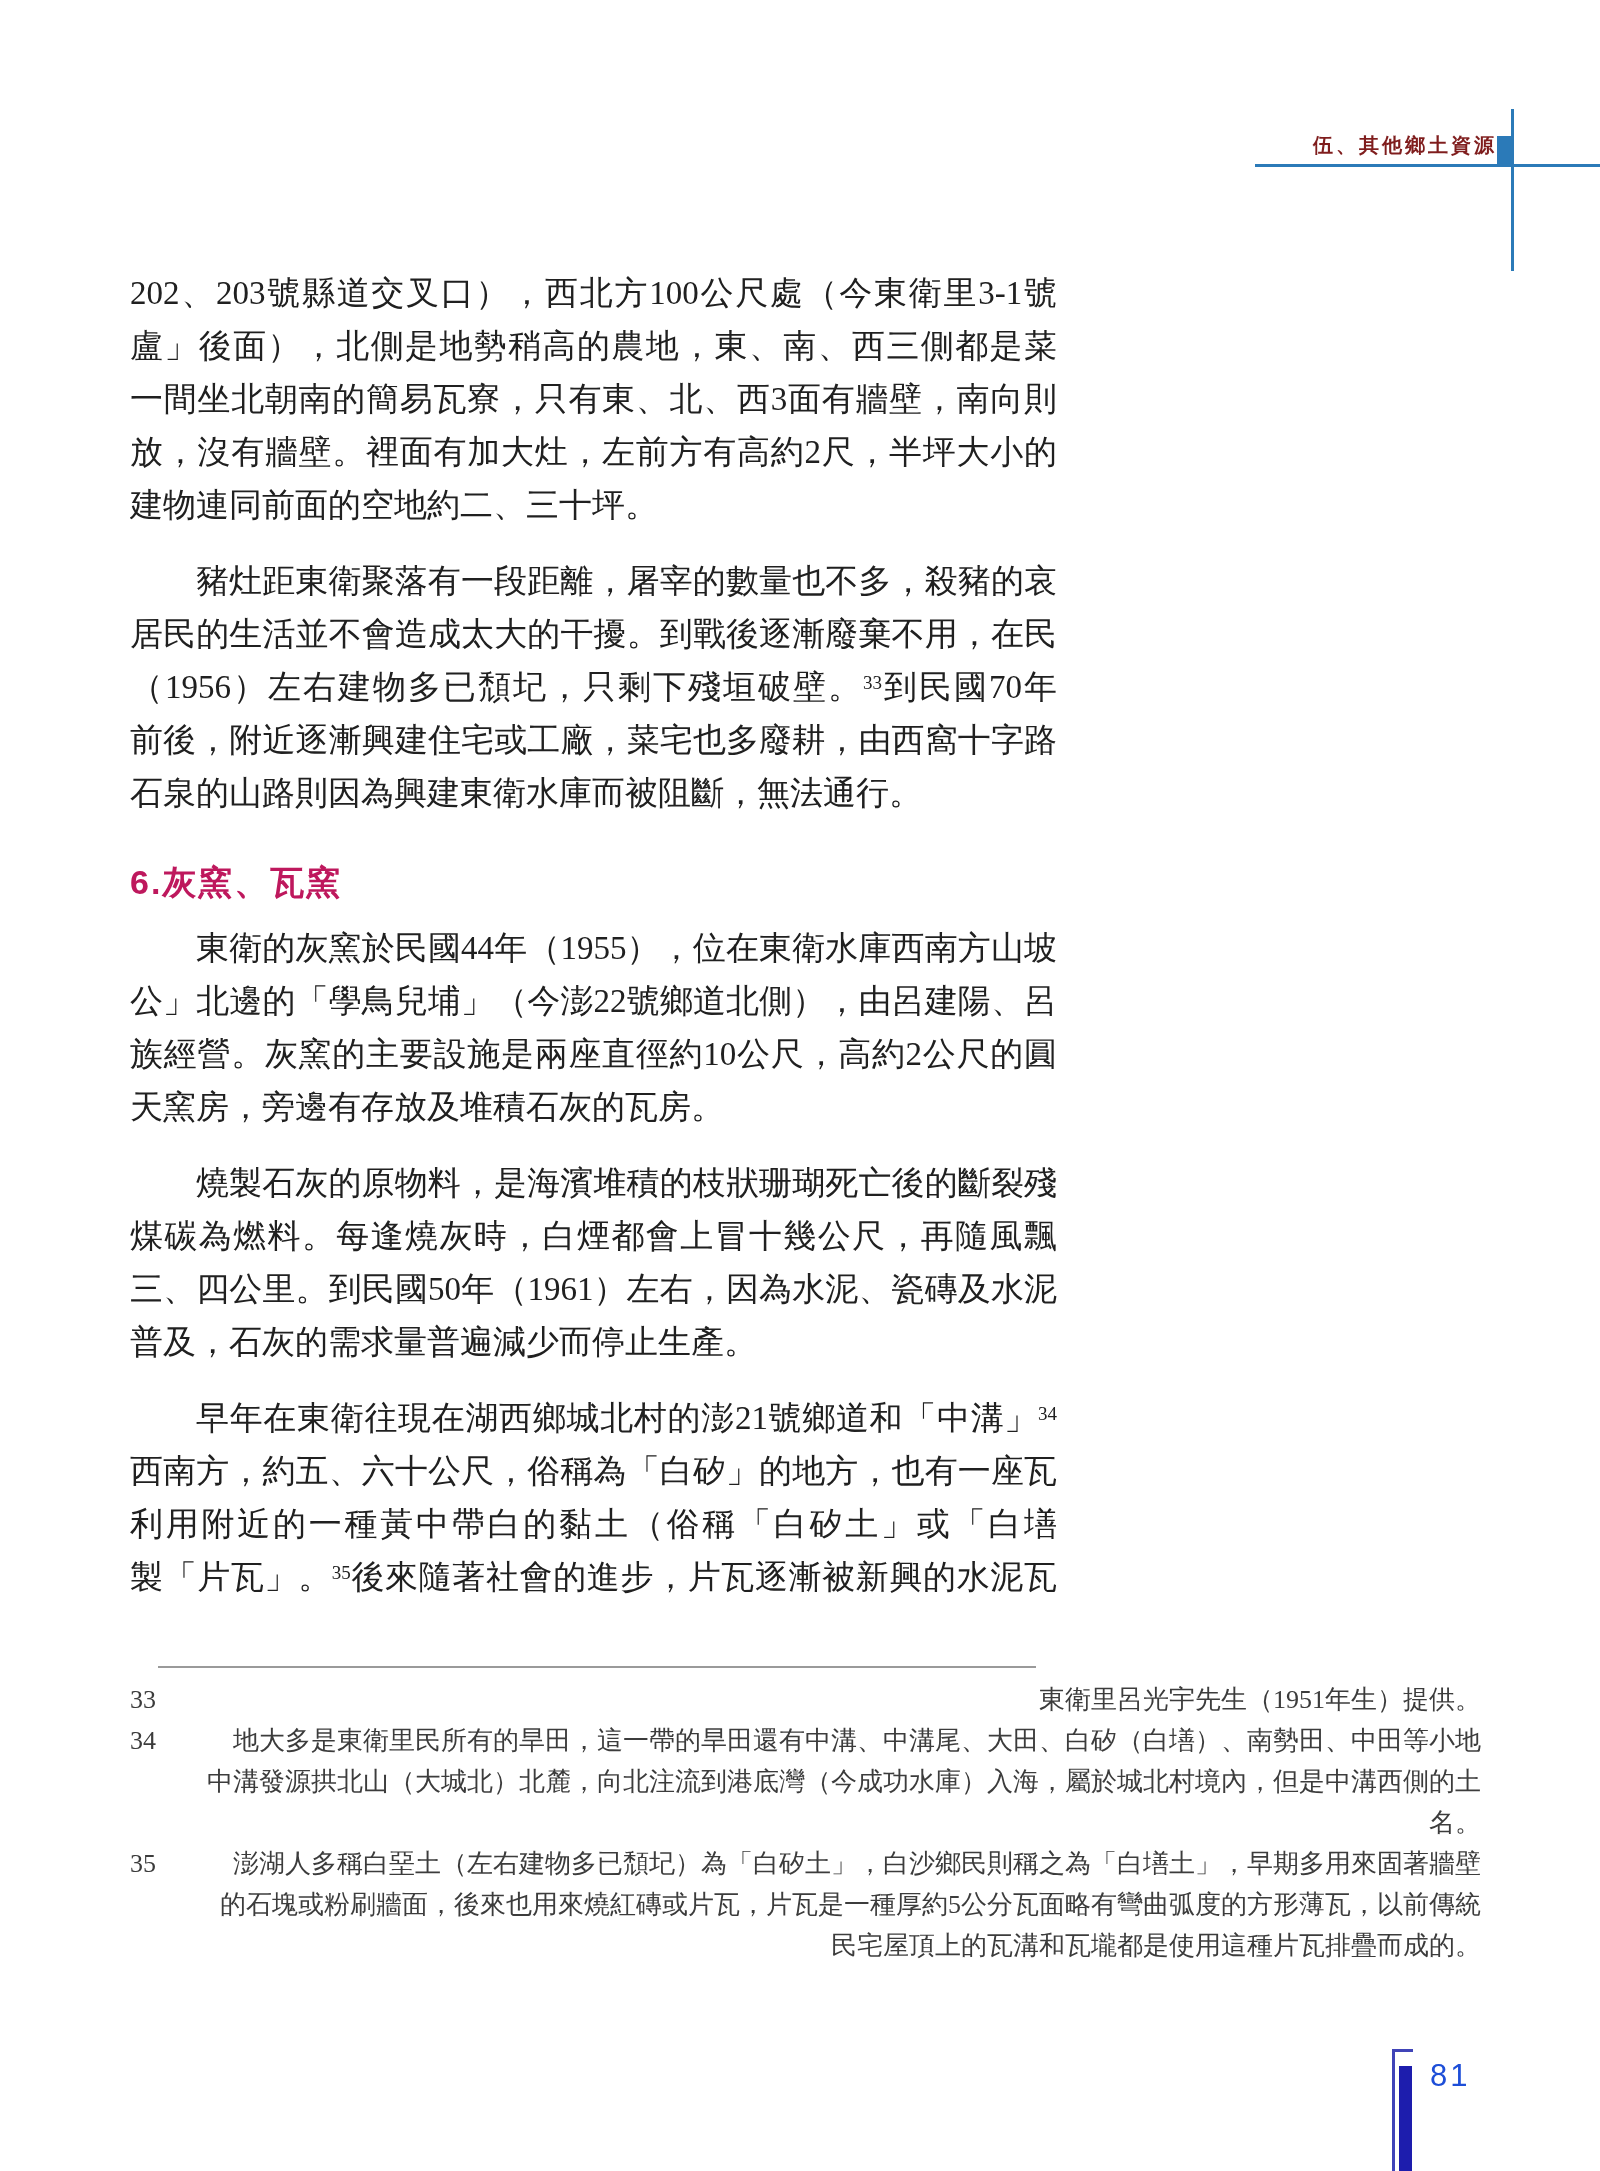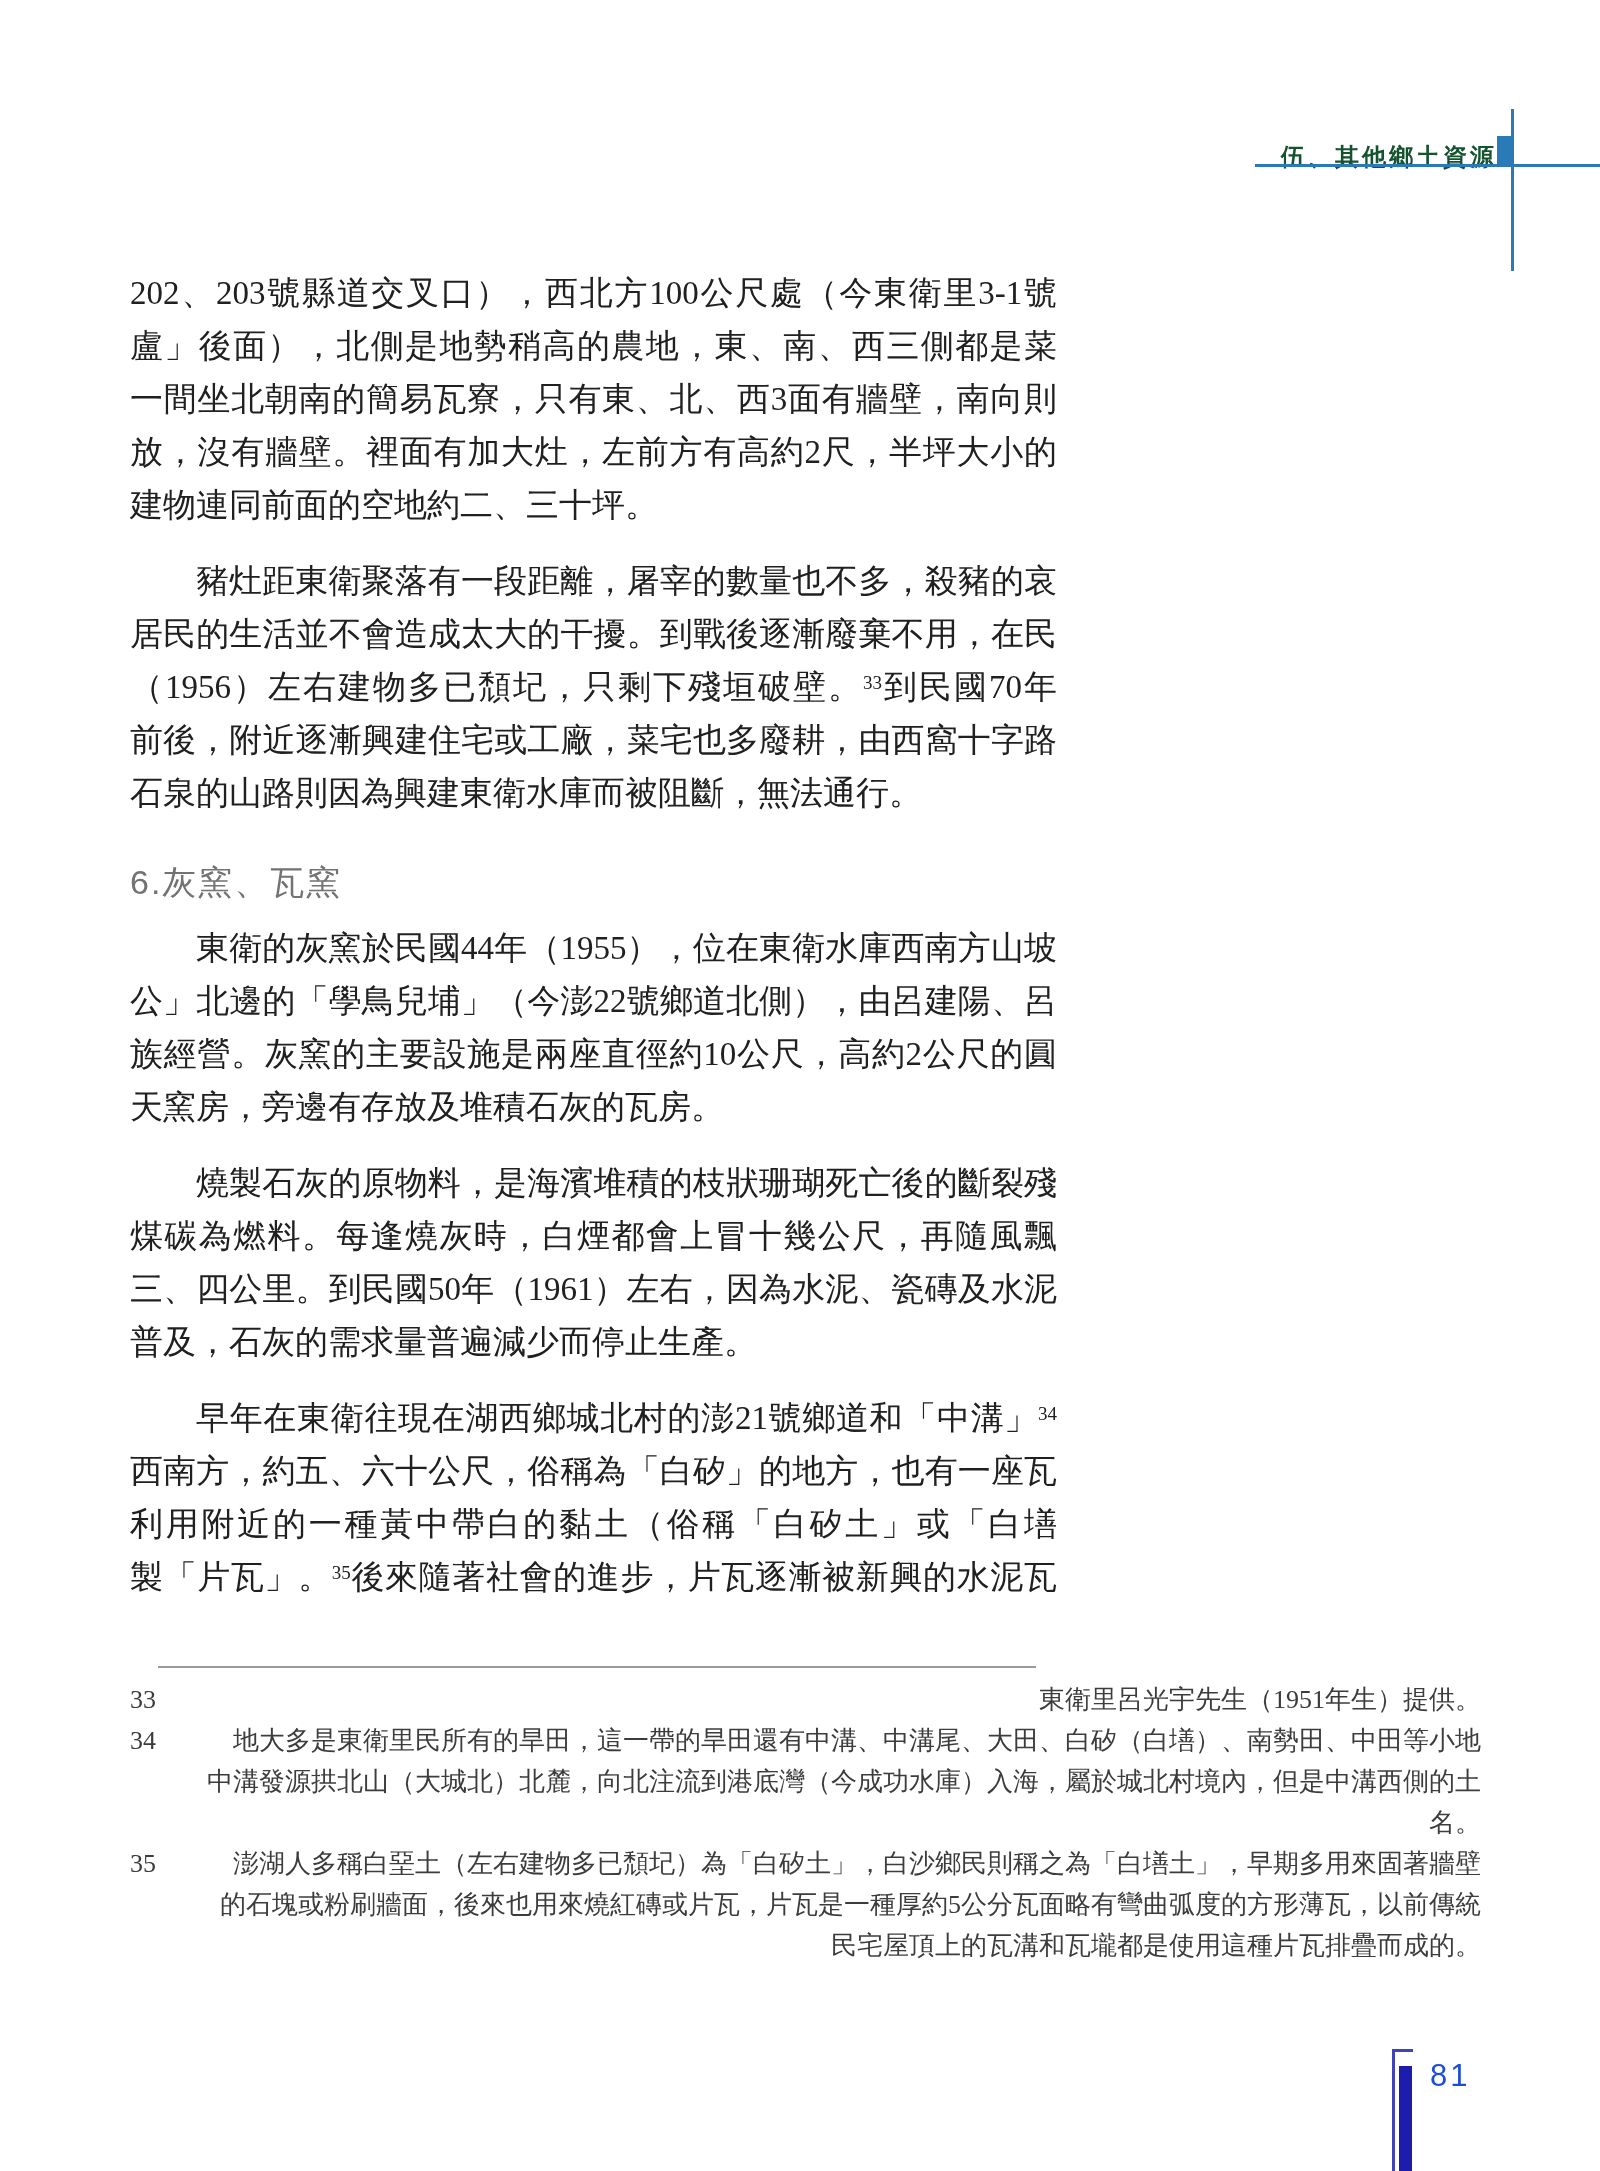--- a/index.html
+++ b/index.html
@@ -6,22 +6,22 @@
   .page{
     position:relative;
     width:1600px;height:2171px;
     background:#ffffff;
     overflow:hidden;
     font-family:"Liberation Serif","DejaVu Serif",serif;
   }
 
   
   .hdr-title{
-    position:absolute;top:140px;right:103px;
-    font-size:24px;font-weight:700;color:#14532d;
+    position:absolute;top:128px;right:103px;
+    font-size:20px;font-weight:700;color:#7f1d1d;
     letter-spacing:3px;line-height:34px;
     font-family:"Liberation Serif","DejaVu Serif",serif;
   }
   .hdr-square{position:absolute;left:1497px;top:136px;width:15px;height:30px;background:#2b7ab8;}
   .hdr-hline{position:absolute;left:1255px;top:164px;width:345px;height:3px;background:#2b7ab8;}
   .hdr-vline{position:absolute;left:1511px;top:109px;width:3px;height:162px;background:#2b7ab8;}
 
   
   .body-col{
     position:absolute;left:130px;top:267px;width:927px;
@@ -36,21 +36,21 @@
   }
   .line.end{text-align-last:left;}
   .line.ind{text-indent:66px;}
   sup.fnref{
     font-size:19px;line-height:0;vertical-align:9px;letter-spacing:0;
   }
   .sec-heading{
     margin-top:40px;margin-bottom:18px;
     height:44px;line-height:44px;
     font-family:"Liberation Sans","DejaVu Sans",sans-serif;
-    font-size:34px;color:#737373;font-weight:400;letter-spacing:2px;
+    font-size:34px;color:#be185d;font-weight:700;letter-spacing:2px;
   }
 
   
   .fn-divider{position:absolute;left:158px;top:1666px;width:878px;height:2px;background:#9a9a9a;}
   .footnotes{
     position:absolute;left:166px;top:1679px;width:1315px;
     font-size:26px;color:#3c3c3c;
   }
   .fn{position:relative;}
   .fn-num{position:absolute;left:-36px;top:0;height:41px;line-height:41px;}

